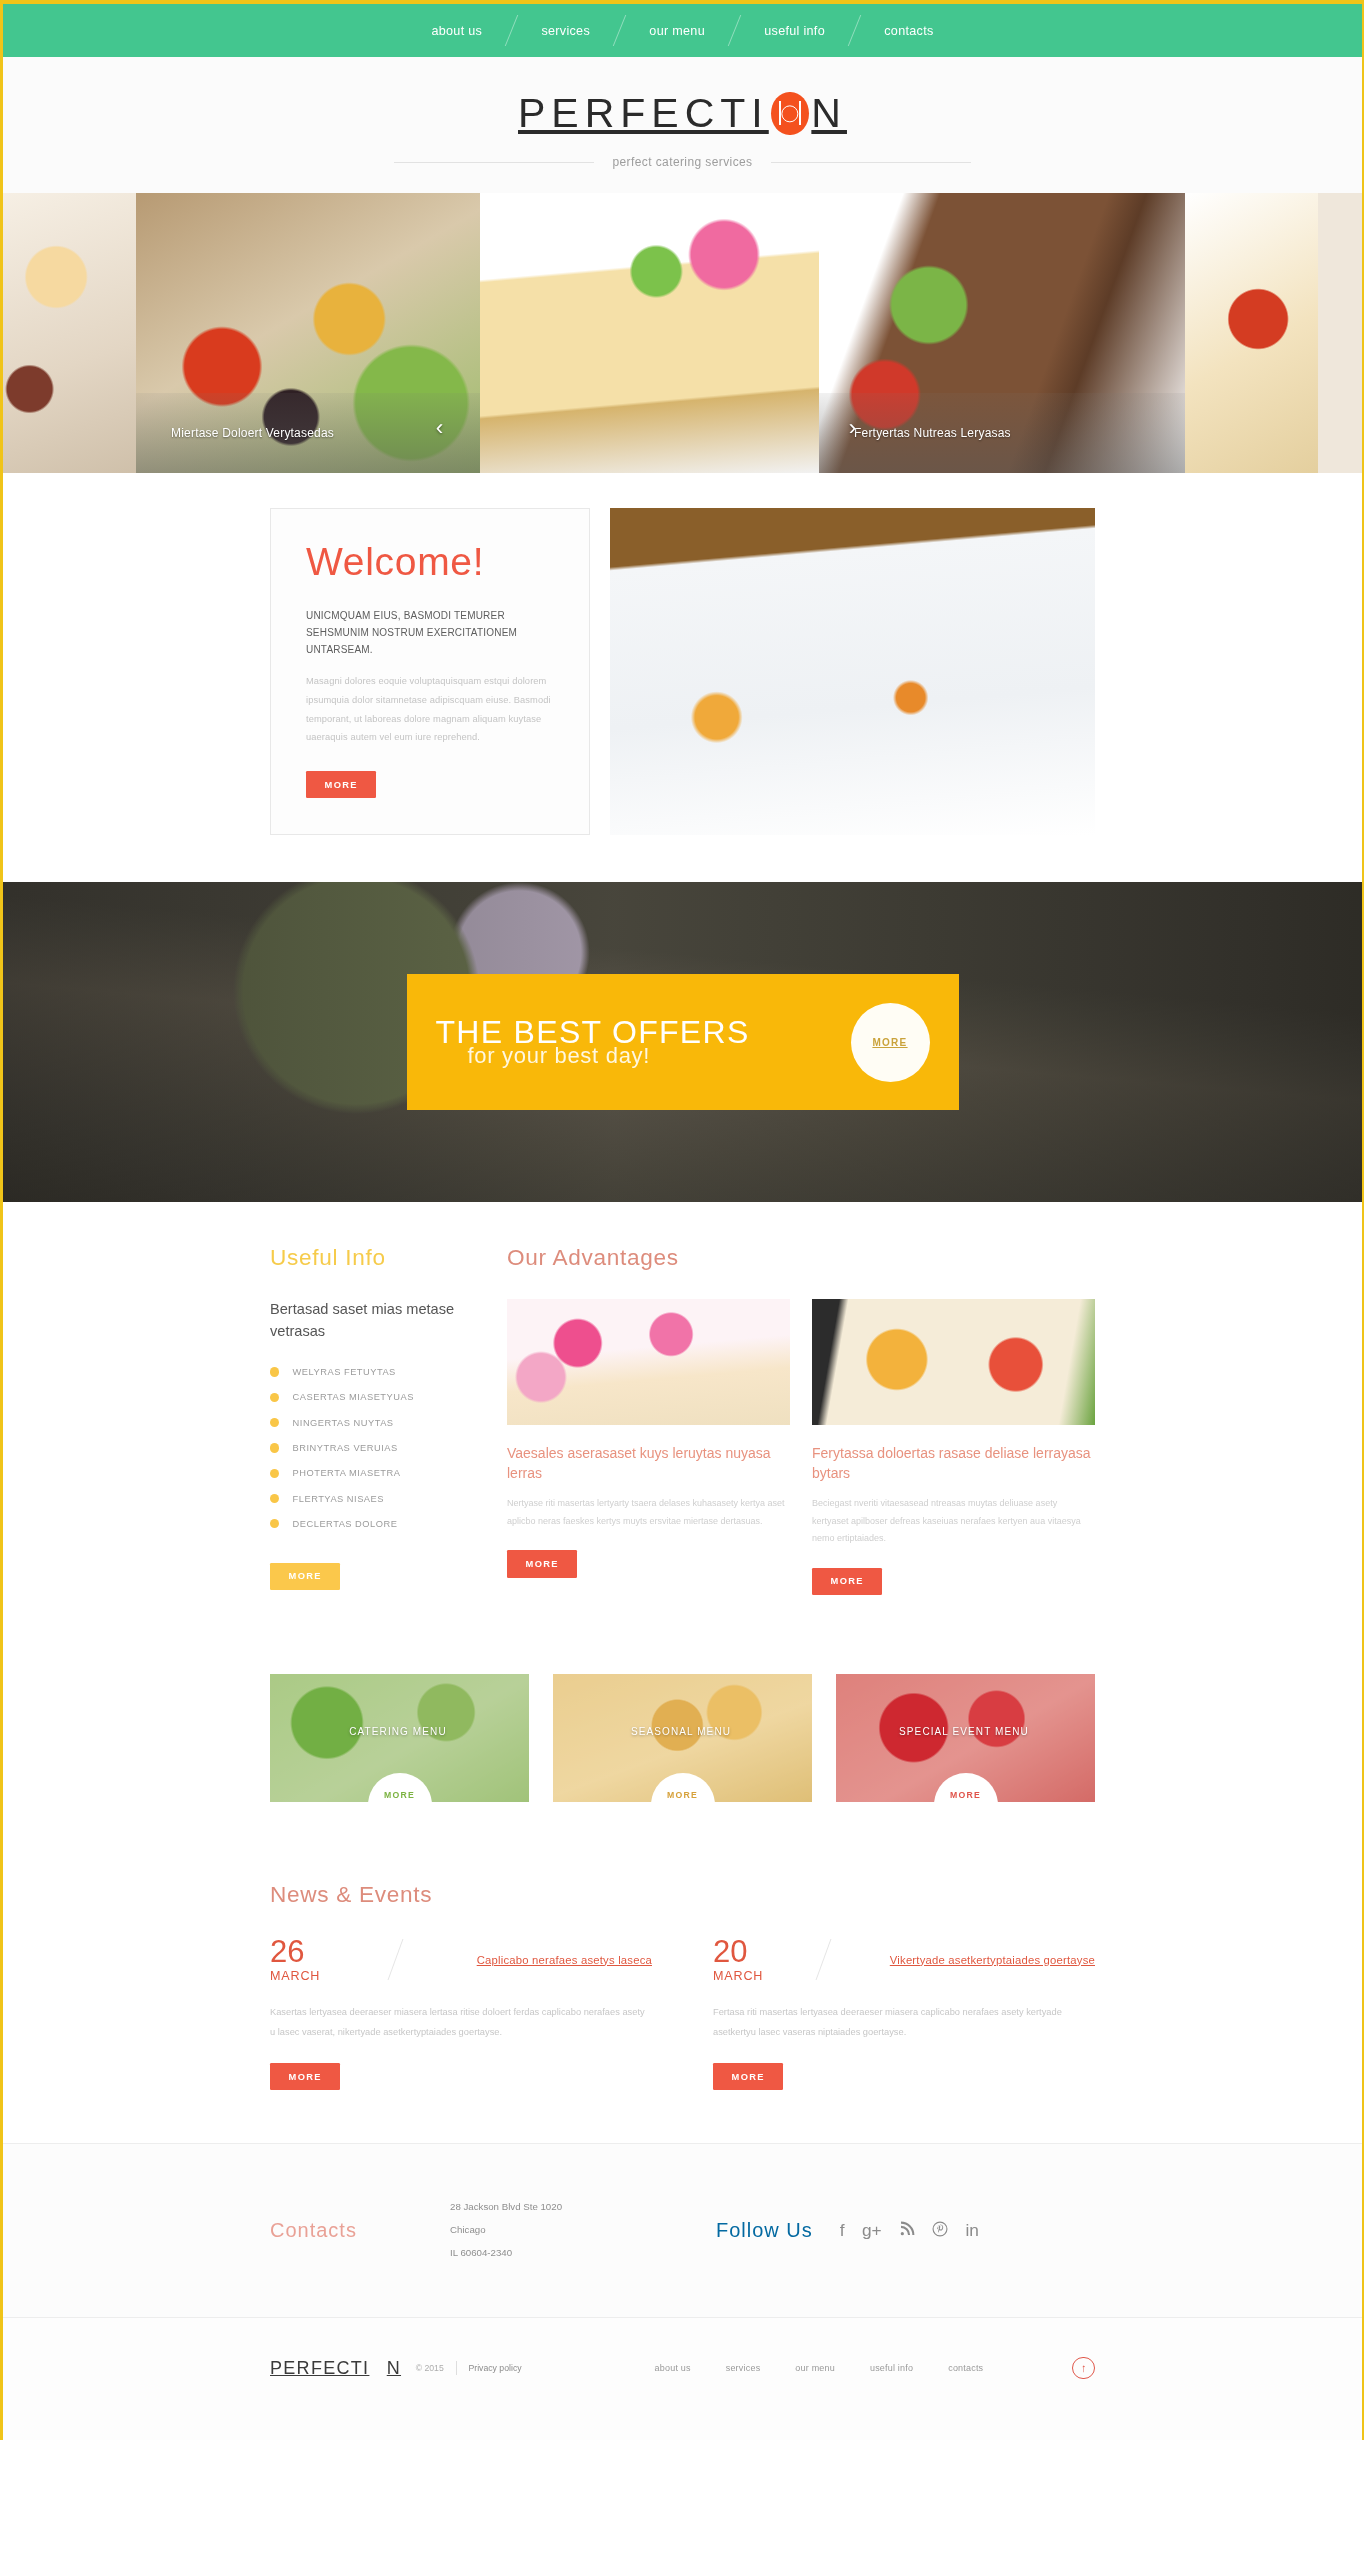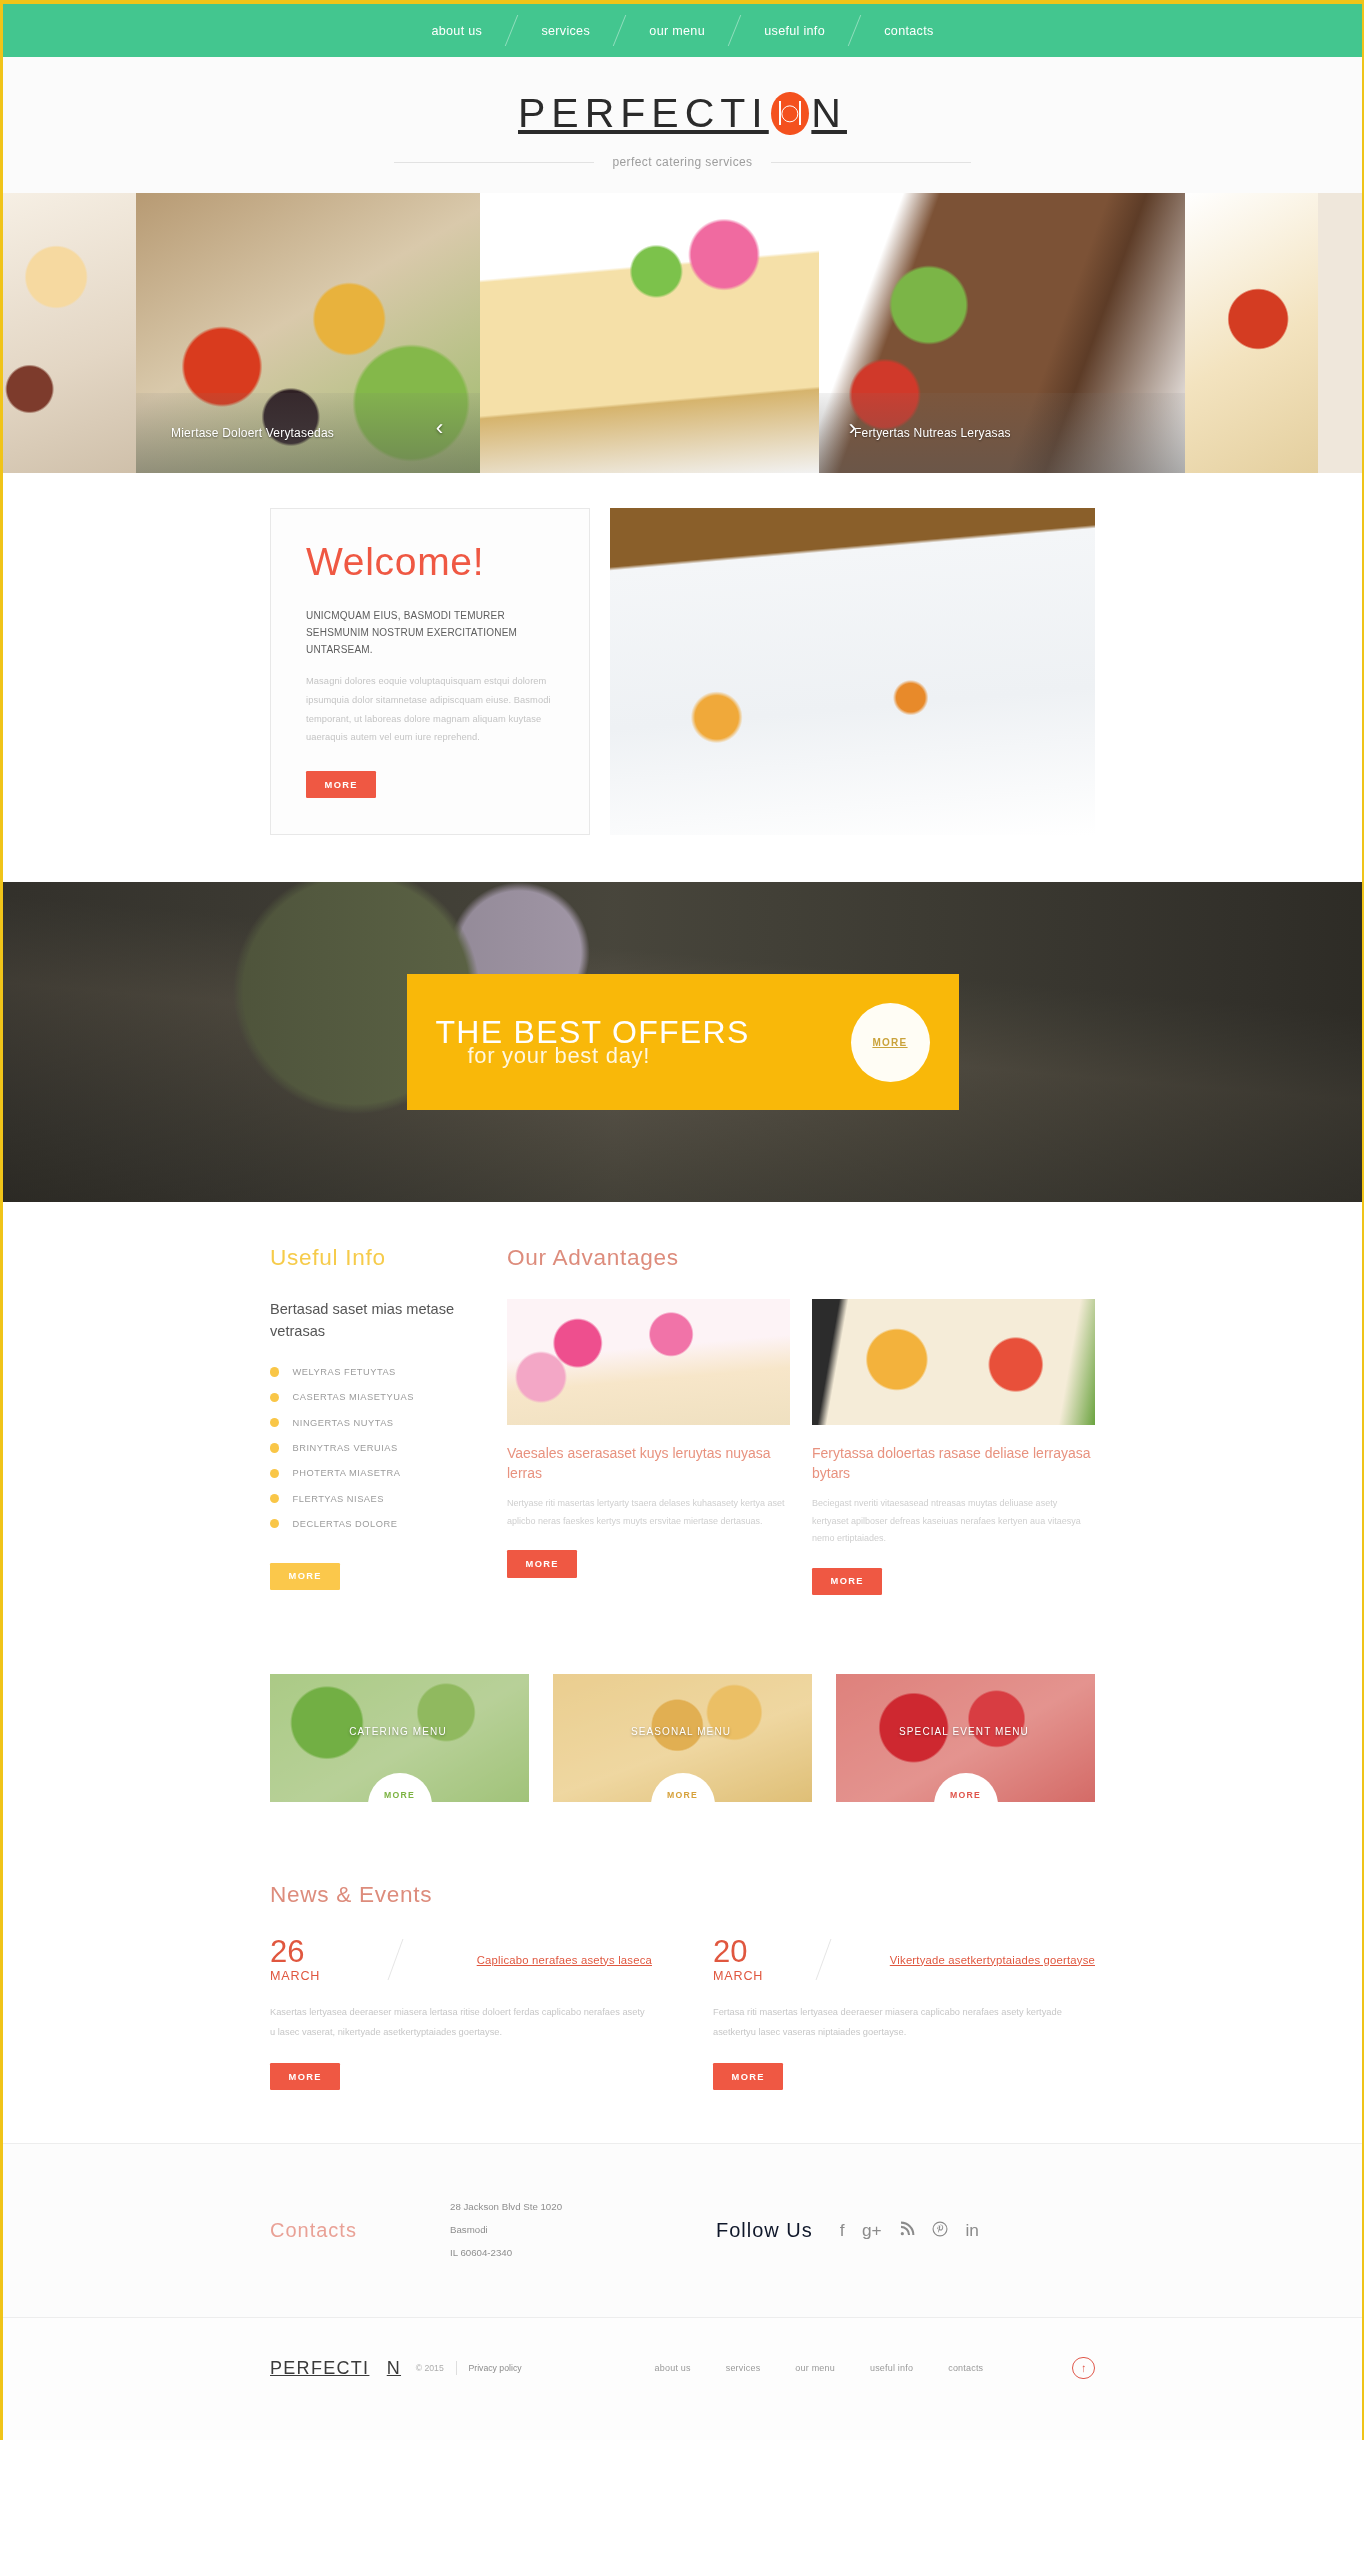--- a/index.html
+++ b/index.html
@@ -207,21 +207,21 @@
   .news-slash { width:1.3px; height:41px; background:#e5e5e5; transform:skewX(-20deg);
                 margin:0 22.6px 0 2.7px; }
   .news-title { font-size:11.3px; color:#e0573f; letter-spacing:0.2px; }
   .news-p { font-size:9.3px; color:#c7c7c7; line-height:2.1; margin-bottom:21px; }
 
   
   .foot-top { border-top:0.7px solid #ededed; background:#fcfcfc; padding:52px 0 52px; }
   .foot-grid { display:flex; align-items:center; }
   .foot-h { font-size:20px; font-weight:300; letter-spacing:1px; }
   .foot-h.red { color:#e9a196; width:180px; }
-  .foot-h.yellow { color:#0f172a; margin-right:27px; }
+  .foot-h.yellow { color:#0369a1; margin-right:27px; }
   .addr { font-size:9.7px; color:#8e8e8e; line-height:2.35; width:266px; }
   .socials { display:flex; align-items:center; gap:17.3px; }
   .soc { font-size:17.3px; color:#8b8b8b; cursor:pointer; line-height:1; }
   .foot-bot { border-top:0.7px solid #ededed; background:#fdfdfd; padding:39px 0 61px; }
   .foot-bot-grid { display:flex; align-items:center; }
   .foot-logo { font-size:18px; letter-spacing:1.3px; color:#3a3a3a; font-weight:300;
                display:inline-flex; align-items:center; }
   .foot-logo .o-mark { width:17.3px; height:21px; }
   .foot-logo .o-mark .plate { width:8px; height:8px; border-width:1px; }
   .foot-logo .o-mark .fork, .foot-logo .o-mark .knife { height:10.7px; width:1.3px;
@@ -434,21 +434,21 @@
       </div>
     </div>
   </section>
 
   <section class="foot-top">
     <div class="container">
       <div class="foot-grid">
         <h3 class="foot-h red">Contacts</h3>
         <div class="addr">
           <div>28 Jackson Blvd Ste 1020</div>
-          <div>Basmodi</div>
+          <div>Chicago</div>
           <div>IL 60604-2340</div>
         </div>
         <h3 class="foot-h yellow">Follow Us</h3>
         <div class="socials">
           <span class="soc">f</span>
           <span class="soc">g+</span>
           <span class="soc">
             <svg width="16" height="16" viewBox="0 0 24 24" aria-hidden="true">
               <circle cx="5" cy="19" r="2.4" fill="#8b8b8b"></circle>
               <path d="M3 10.5a10.5 10.5 0 0 1 10.5 10.5h3.2A13.7 13.7 0 0 0 3 7.3z" fill="#8b8b8b"></path>

